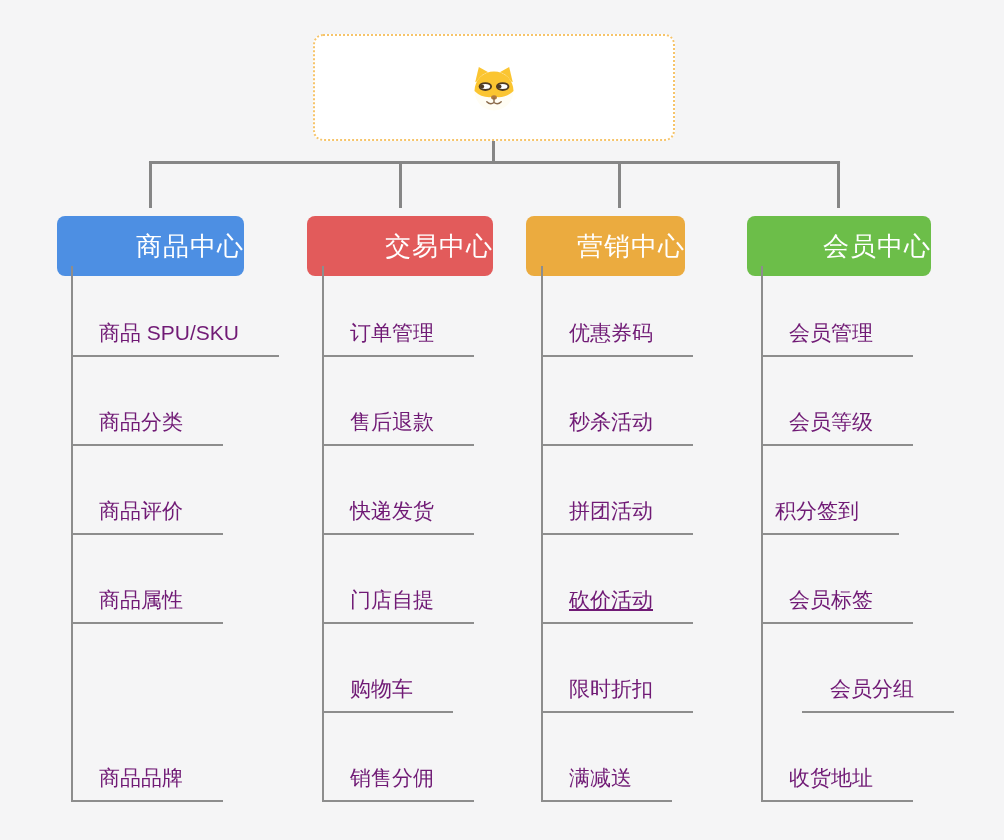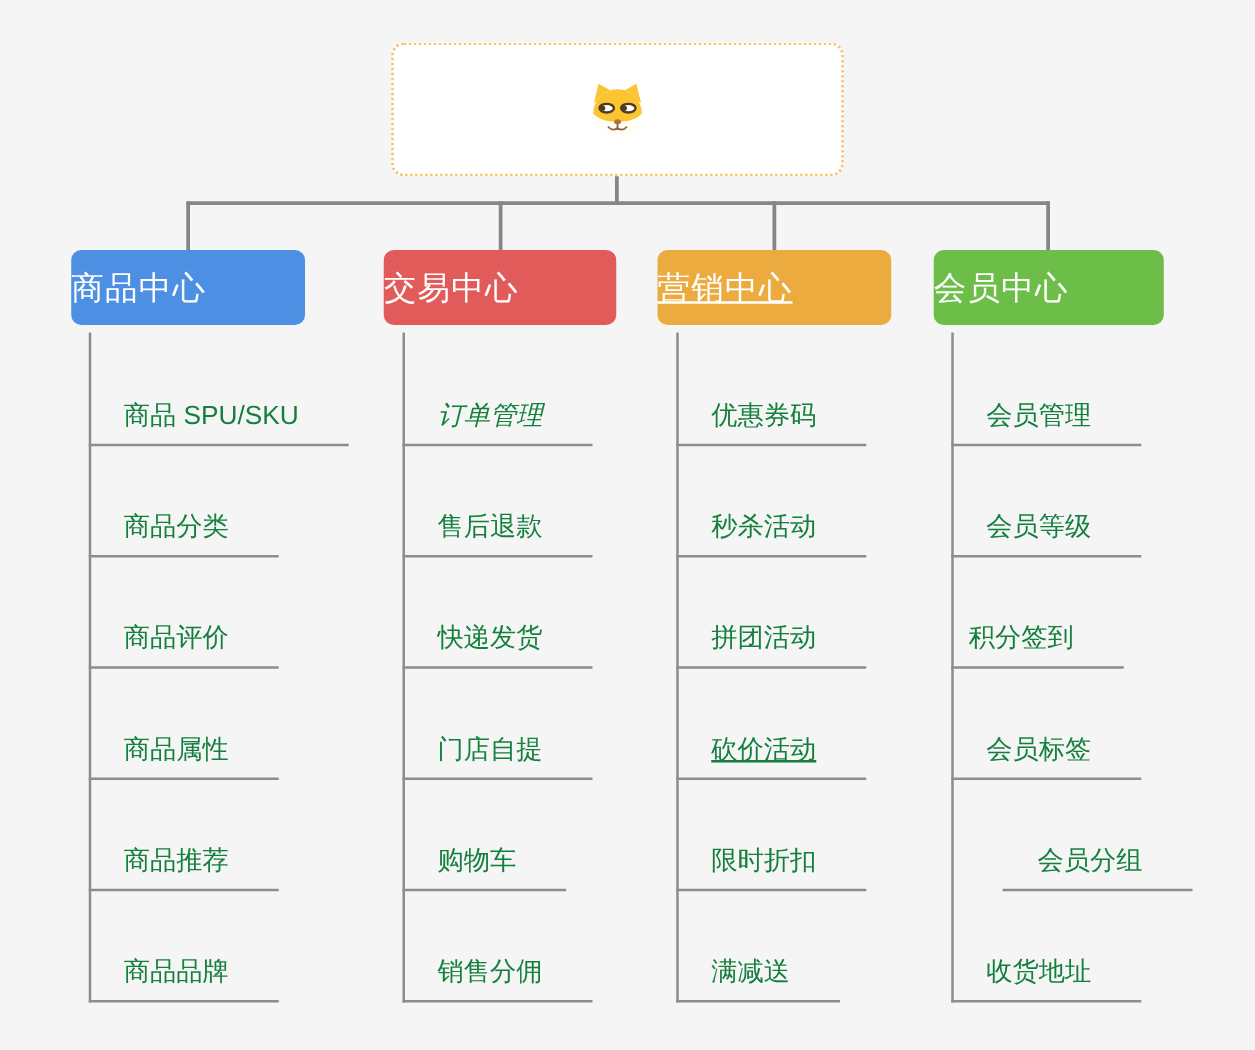--- a/index.html
+++ b/index.html
@@ -14,34 +14,34 @@
   .root-icon{width:52px;height:48px;flex:0 0 auto;}
 
   
   .line{position:absolute;background:#868686;}
   .stem{left:492px;top:141px;width:3px;height:22px;}
   .hbar{left:149px;top:161px;width:691px;height:3px;border-radius:2px;}
   .drop{top:161px;width:3px;height:47px;}
   .drop1{left:149px;} .drop2{left:399px;} .drop3{left:618px;} .drop4{left:837px;}
 
   
-  .branch{position:absolute;top:200px;height:60px;border-radius:8px;
-          display:flex;align-items:center;justify-content:flex-start;
+  .branch{position:absolute;top:216px;height:60px;border-radius:8px;
+          display:flex;align-items:center;justify-content:flex-end;
           color:#ffffff;font-size:26px;letter-spacing:1px;cursor:pointer;}
   .b1{left:57px;width:187px;}
   .b2{left:307px;width:186px;}
-  .b3{left:526px;width:187px;text-decoration:underline;}
+  .b3{left:526px;width:159px;}
   .b4{left:747px;width:184px;}
 
   
   .spine{position:absolute;top:266px;height:536px;width:2px;background:#8d8d8d;}
   .s1{left:71px;} .s2{left:322px;} .s3{left:541px;} .s4{left:761px;}
 
   
-  .leaf{position:absolute;white-space:nowrap;font-size:21px;line-height:28px;color:#15803d;
+  .leaf{position:absolute;white-space:nowrap;font-size:21px;line-height:28px;color:#701a75;
         padding:0 40px 8px 28px;border-bottom:2px solid #8d8d8d;cursor:pointer;}
 </style>
 </head>
 <body>
 
 <div class="stage">
 
   <div class="root">
     <svg class="root-icon" viewBox="0 0 72 64" aria-hidden="true">
       <path d="M10 24 L15 3 L33 13 Z" fill="#fbc531"></path>
@@ -79,24 +79,23 @@
 
   <div class="spine s1"></div>
   <div class="spine s2"></div>
   <div class="spine s3"></div>
   <div class="spine s4"></div>
 
   <div class="leaf" style="left:71px;top:319px;">商品 SPU/SKU</div>
   <div class="leaf" style="left:71px;top:408px;">商品分类</div>
   <div class="leaf" style="left:71px;top:497px;">商品评价</div>
   <div class="leaf" style="left:71px;top:586px;">商品属性</div>
-  <div class="leaf" style="left:71px;top:675px;">商品推荐</div>
   <div class="leaf" style="left:71px;top:764px;">商品品牌</div>
 
-  <div class="leaf" style="left:322px;top:319px;font-style:italic;">订单管理</div>
+  <div class="leaf" style="left:322px;top:319px;">订单管理</div>
   <div class="leaf" style="left:322px;top:408px;">售后退款</div>
   <div class="leaf" style="left:322px;top:497px;">快递发货</div>
   <div class="leaf" style="left:322px;top:586px;">门店自提</div>
   <div class="leaf" style="left:322px;top:675px;">购物车</div>
   <div class="leaf" style="left:322px;top:764px;">销售分佣</div>
 
   <div class="leaf" style="left:541px;top:319px;">优惠券码</div>
   <div class="leaf" style="left:541px;top:408px;">秒杀活动</div>
   <div class="leaf" style="left:541px;top:497px;">拼团活动</div>
   <div class="leaf" style="left:541px;top:586px;text-decoration:underline;">砍价活动</div>

